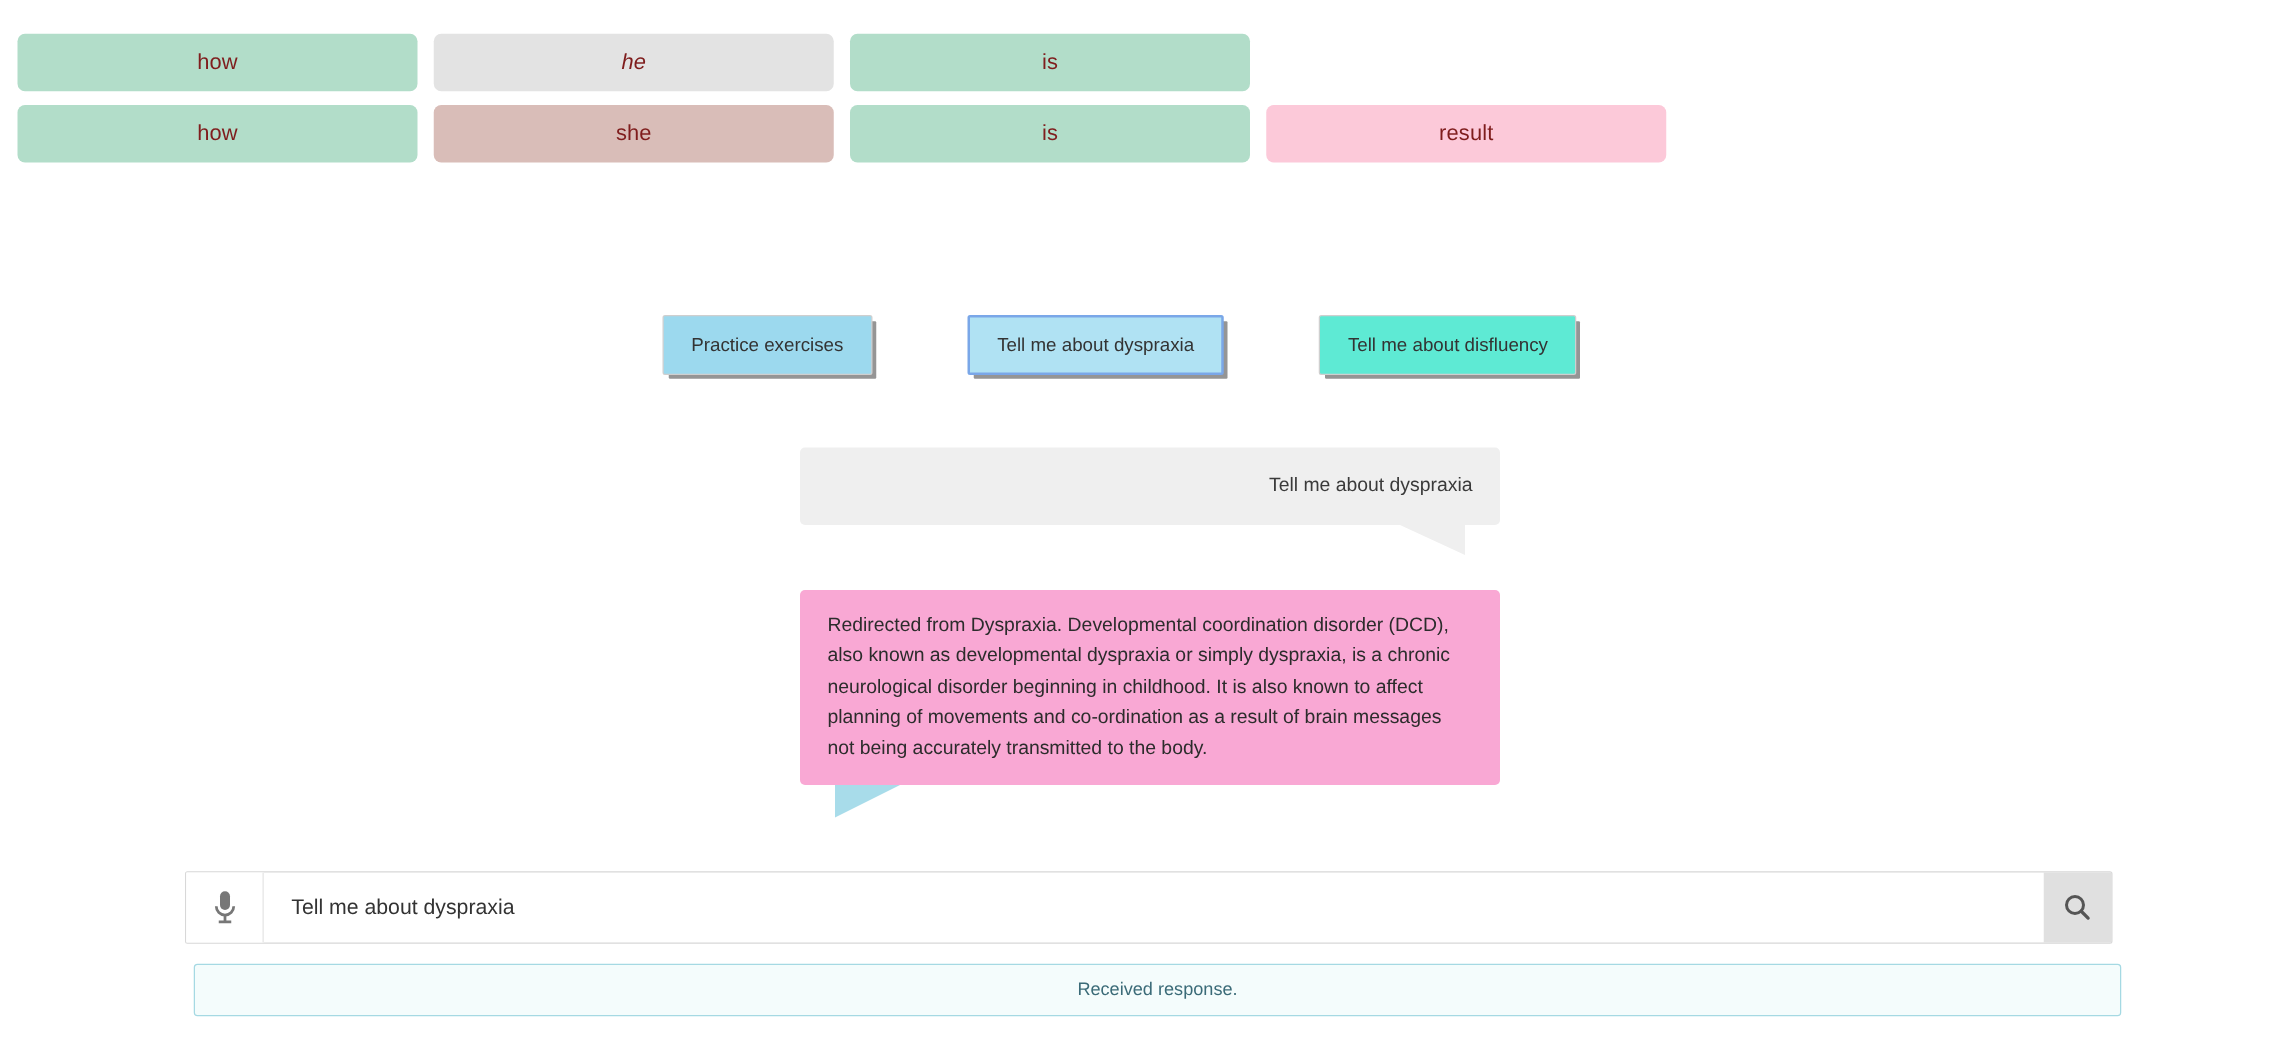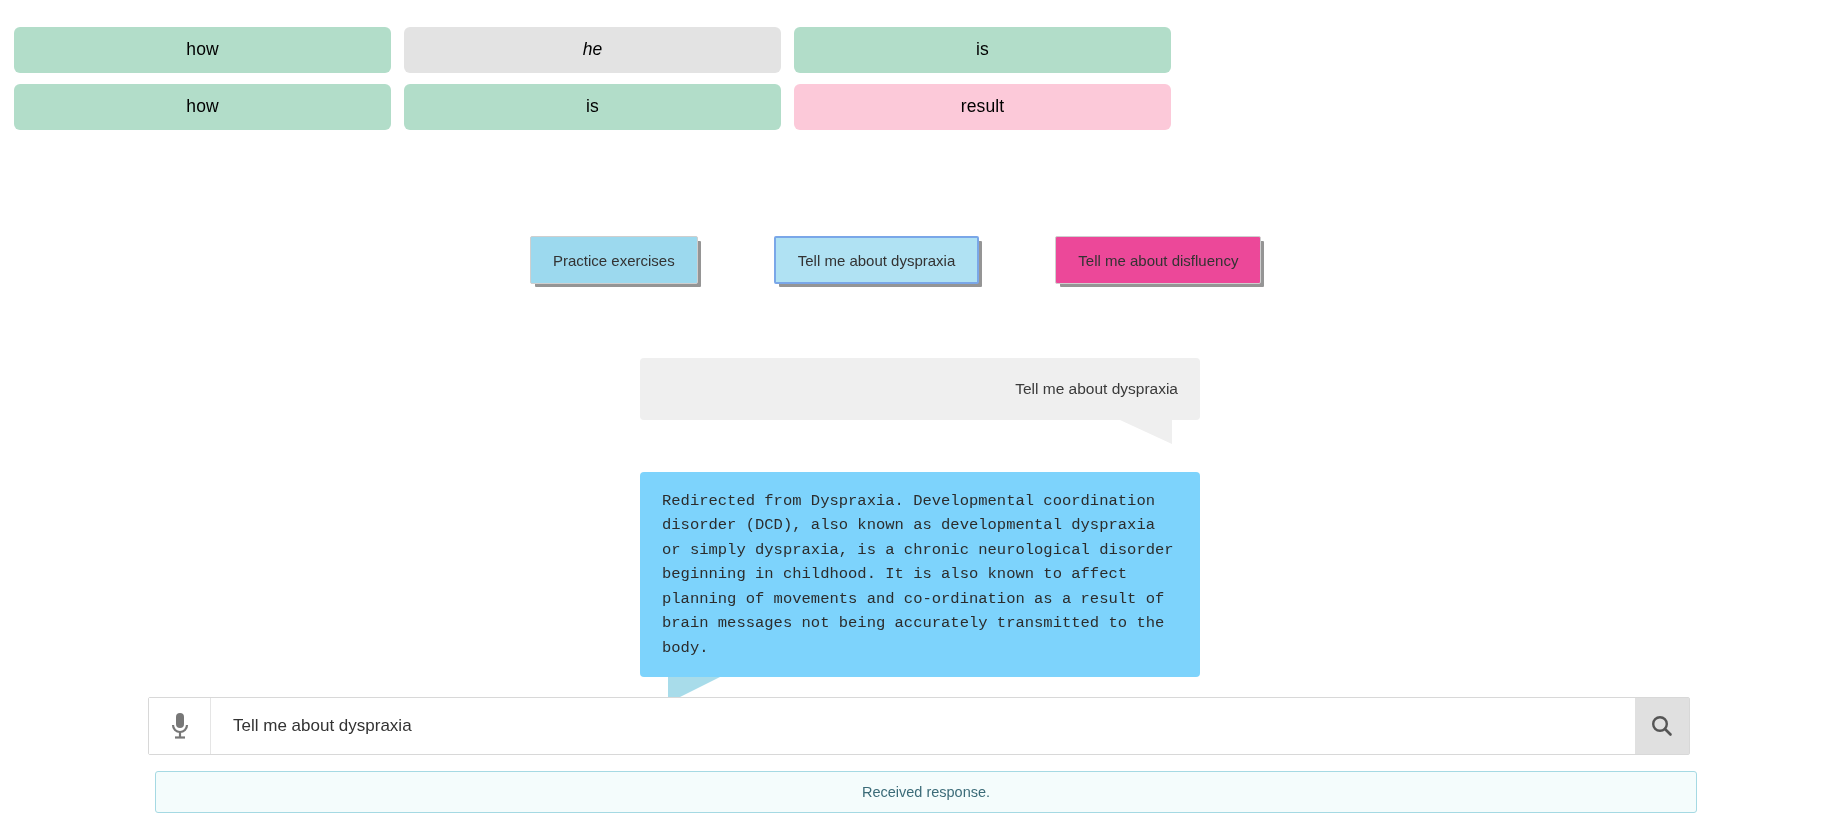--- a/index.html
+++ b/index.html
@@ -27,42 +27,42 @@
     left: 14px;
     top: 27px;
     width: 1320px;
   }
   .tile-row {
     display: flex;
     gap: 13px;
     margin-bottom: 11px;
   }
   .tile {
-    width: 377px;
+    width: 320px;
     height: 46px;
     border-radius: 6px;
     display: flex;
     align-items: center;
     justify-content: center;
     font-size: 17.5px;
-    color: #000000;
+    color: #7f1d1d;
     line-height: 1;
     user-select: none;
     letter-spacing: 0.1px;
   }
   .tile.green   { background: #b2ddc9; }
   .tile.grey    { background: #e3e3e3; font-style: italic; }
   .tile.rose    { background: #d9bdb8; }
   .tile.pink    { background: #fcc9d9; }
 
   
   .suggestions {
     position: absolute;
     left: 530px;
-    top: 236px;
+    top: 252px;
     display: flex;
     align-items: flex-start;
     gap: 76px;
   }
   .sugg-btn {
     position: relative;
     height: 48px;
     padding: 0 22px;
     display: flex;
     align-items: center;
@@ -71,21 +71,21 @@
     color: #333333;
     background: #9cd9ee;
     border: 1px solid #cfcfcf;
     border-radius: 2px;
     box-shadow: 4px 4px 0 -1px rgba(130,130,130,0.85);
     cursor: pointer;
     white-space: nowrap;
     font-family: "Liberation Sans", sans-serif;
   }
   .sugg-btn.light   { background: #b8e4f2; }
-  .sugg-btn.lighter { background: #ec4899; }
+  .sugg-btn.lighter { background: #5eead4; }
   .sugg-btn.focused {
     border: 2px solid #7aa7e8;
     background: #b0e2f3;
     box-shadow: 4px 4px 0 -1px rgba(130,130,130,0.85);
   }
 
   
   .chat {
     position: absolute;
     left: 640px;
@@ -113,25 +113,24 @@
     position: absolute;
     right: 28px;
     bottom: -24px;
     width: 0;
     height: 0;
     border-style: solid;
     border-width: 24px 0 0 52px;
     border-color: #efefef transparent transparent transparent;
   }
   .bubble.bot {
-    background: #7dd3fc;
+    background: #f9a8d4;
     margin-top: 52px;
     text-align: left;
     color: #2c2c2c;
-    font-family: Liberation Mono, monospace;
   }
   .bubble.bot::after {
     content: "";
     position: absolute;
     left: 28px;
     bottom: -26px;
     width: 0;
     height: 0;
     border-style: solid;
     border-width: 26px 52px 0 0;
@@ -208,20 +207,21 @@
   <div class="tile-grid">
 
     <div class="tile-row">
       <div class="tile green">how</div>
       <div class="tile grey">he</div>
       <div class="tile green">is</div>
     </div>
 
     <div class="tile-row">
       <div class="tile green">how</div>
+      <div class="tile rose">she</div>
       <div class="tile green">is</div>
       <div class="tile pink">result</div>
     </div>
 
   </div>
 
   <div class="suggestions">
     <button class="sugg-btn">Practice exercises</button>
     <button class="sugg-btn light focused">Tell me about dyspraxia</button>
     <button class="sugg-btn lighter">Tell me about disfluency</button>

